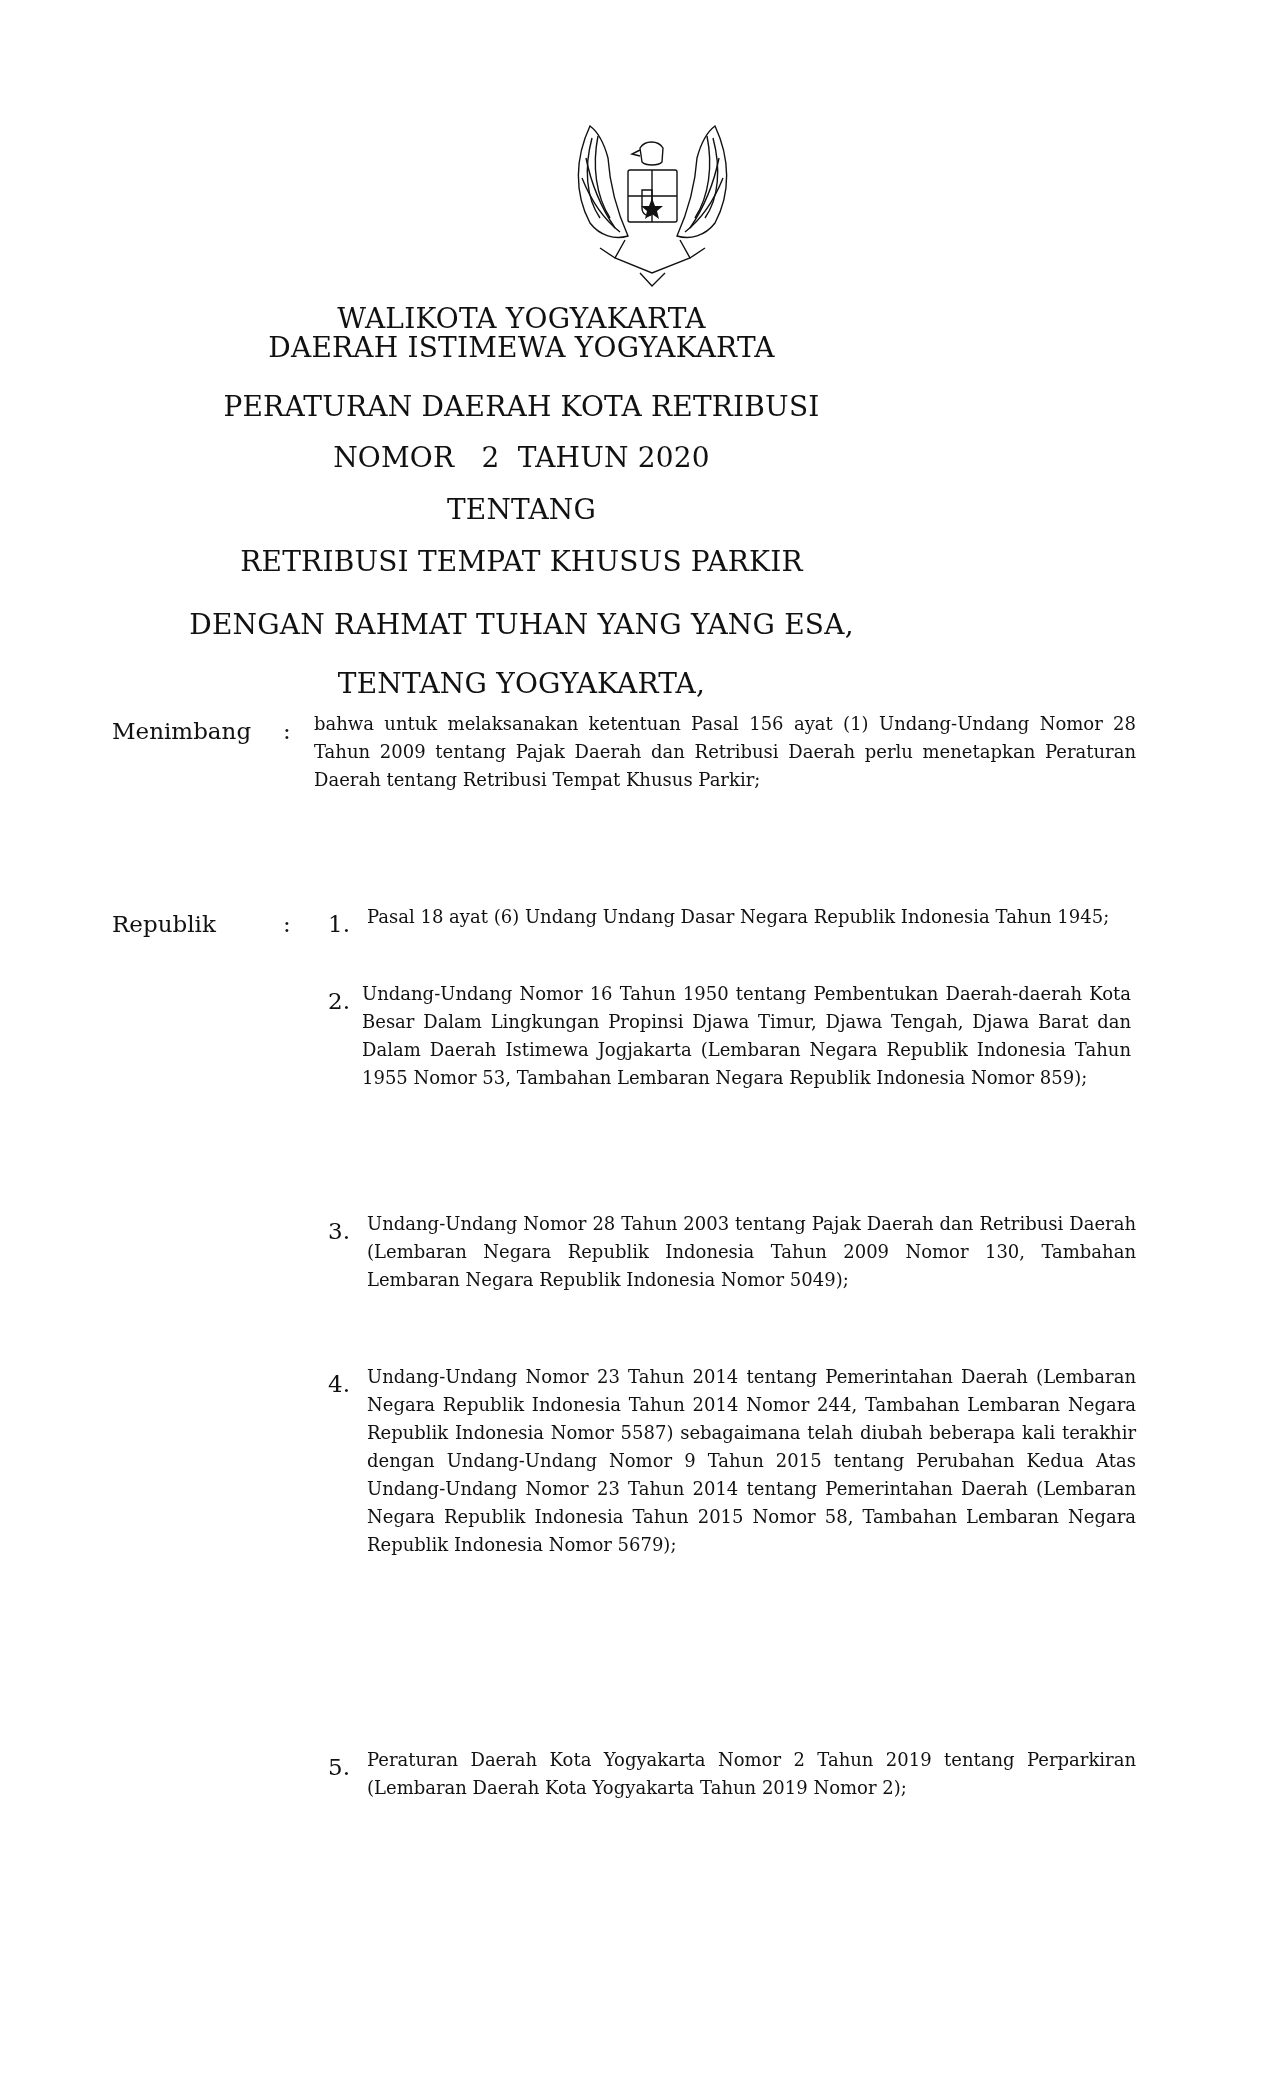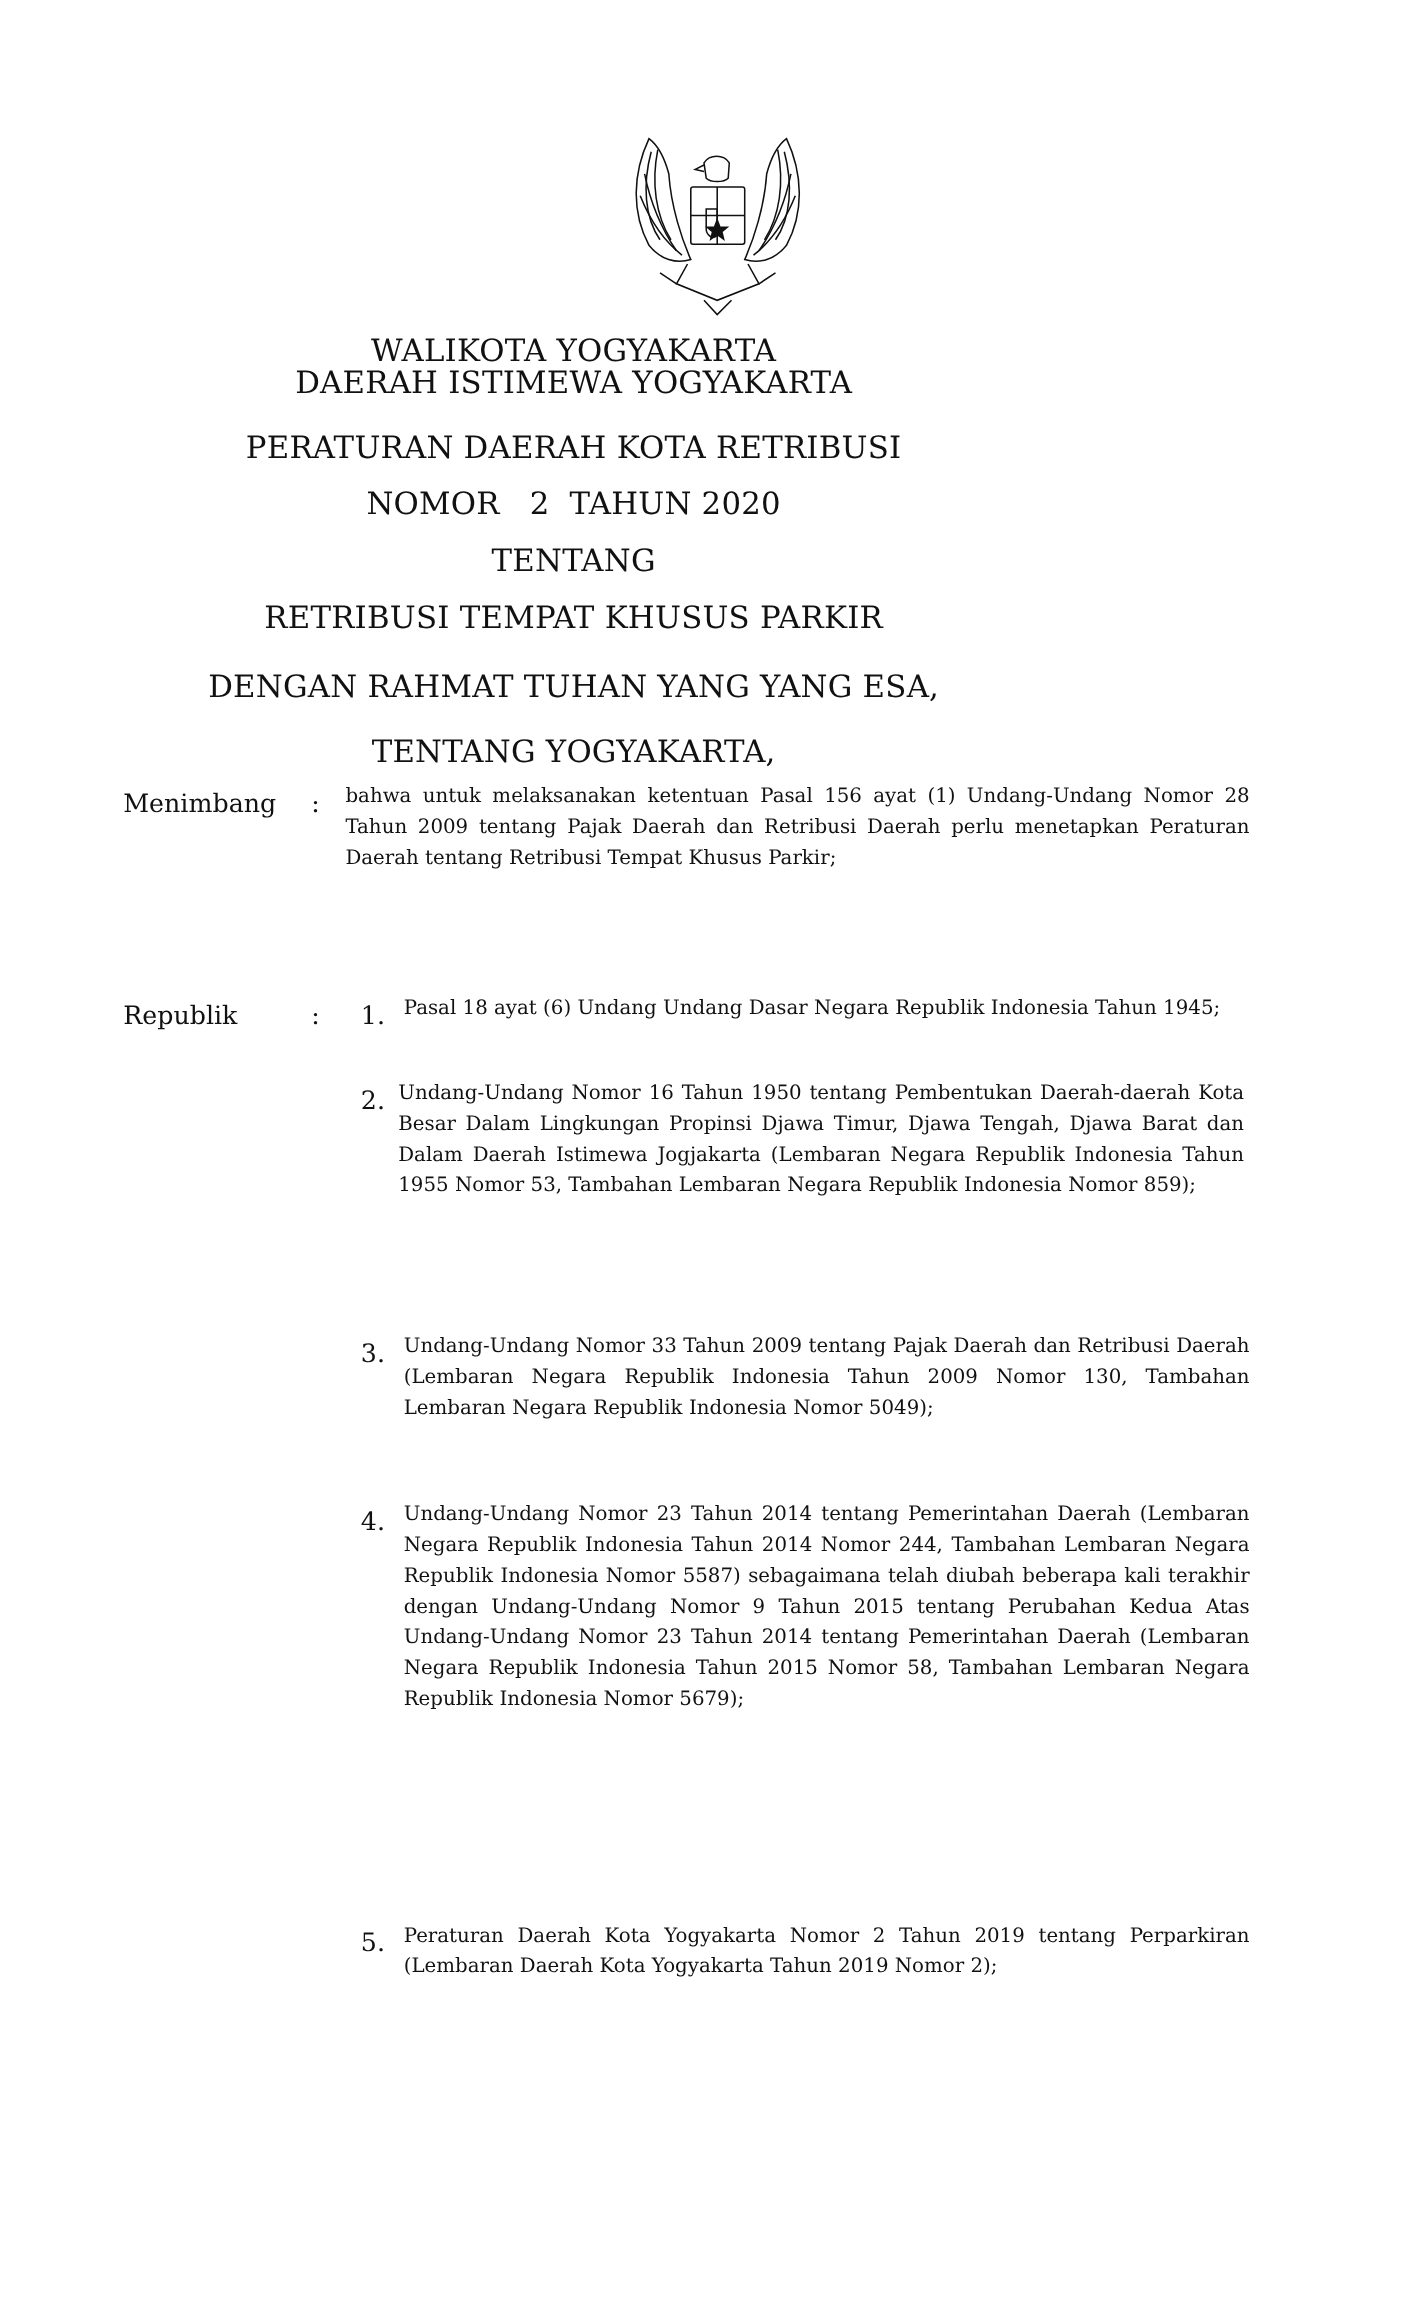--- a/index.html
+++ b/index.html
@@ -80,19 +80,19 @@
 <div class="label" style="top:911px">Republik</div>
 <div class="colon" style="top:911px; left:283px">:</div>
 
 <div class="num" style="top:911px">1.</div>
 <div class="para" style="top:903px; left:367px; width:769px">Pasal 18 ayat (6) Undang Undang Dasar Negara Republik Indonesia Tahun 1945;</div>
 
 <div class="num" style="top:988px">2.</div>
 <div class="para" style="top:980px; left:362px; width:769px">Undang-Undang Nomor 16 Tahun 1950 tentang Pembentukan Daerah-daerah Kota Besar Dalam Lingkungan Propinsi Djawa Timur, Djawa Tengah, Djawa Barat dan Dalam Daerah Istimewa Jogjakarta (Lembaran Negara Republik Indonesia Tahun 1955 Nomor 53, Tambahan Lembaran Negara Republik Indonesia Nomor 859);</div>
 
 <div class="num" style="top:1218px">3.</div>
-<div class="para" style="top:1210px; left:367px; width:769px">Undang-Undang Nomor 33 Tahun 2009 tentang Pajak Daerah dan Retribusi Daerah (Lembaran Negara Republik Indonesia Tahun 2009 Nomor 130, Tambahan Lembaran Negara Republik Indonesia Nomor 5049);</div>
+<div class="para" style="top:1210px; left:367px; width:769px">Undang-Undang Nomor 28 Tahun 2003 tentang Pajak Daerah dan Retribusi Daerah (Lembaran Negara Republik Indonesia Tahun 2009 Nomor 130, Tambahan Lembaran Negara Republik Indonesia Nomor 5049);</div>
 
 <div class="num" style="top:1371px">4.</div>
 <div class="para" style="top:1363px; left:367px; width:769px">Undang-Undang Nomor 23 Tahun 2014 tentang Pemerintahan Daerah (Lembaran Negara Republik Indonesia Tahun 2014 Nomor 244, Tambahan Lembaran Negara Republik Indonesia Nomor 5587) sebagaimana telah diubah beberapa kali terakhir dengan Undang-Undang Nomor 9 Tahun 2015 tentang Perubahan Kedua Atas Undang-Undang Nomor 23 Tahun 2014 tentang Pemerintahan Daerah (Lembaran Negara Republik Indonesia  Tahun 2015 Nomor 58, Tambahan Lembaran Negara Republik Indonesia Nomor 5679);</div>
 
 <div class="num" style="top:1754px">5.</div>
 <div class="para" style="top:1746px; left:367px; width:769px">Peraturan Daerah Kota Yogyakarta Nomor 2 Tahun 2019 tentang Perparkiran (Lembaran Daerah Kota Yogyakarta Tahun 2019 Nomor 2);</div>
 
 </body></html>

